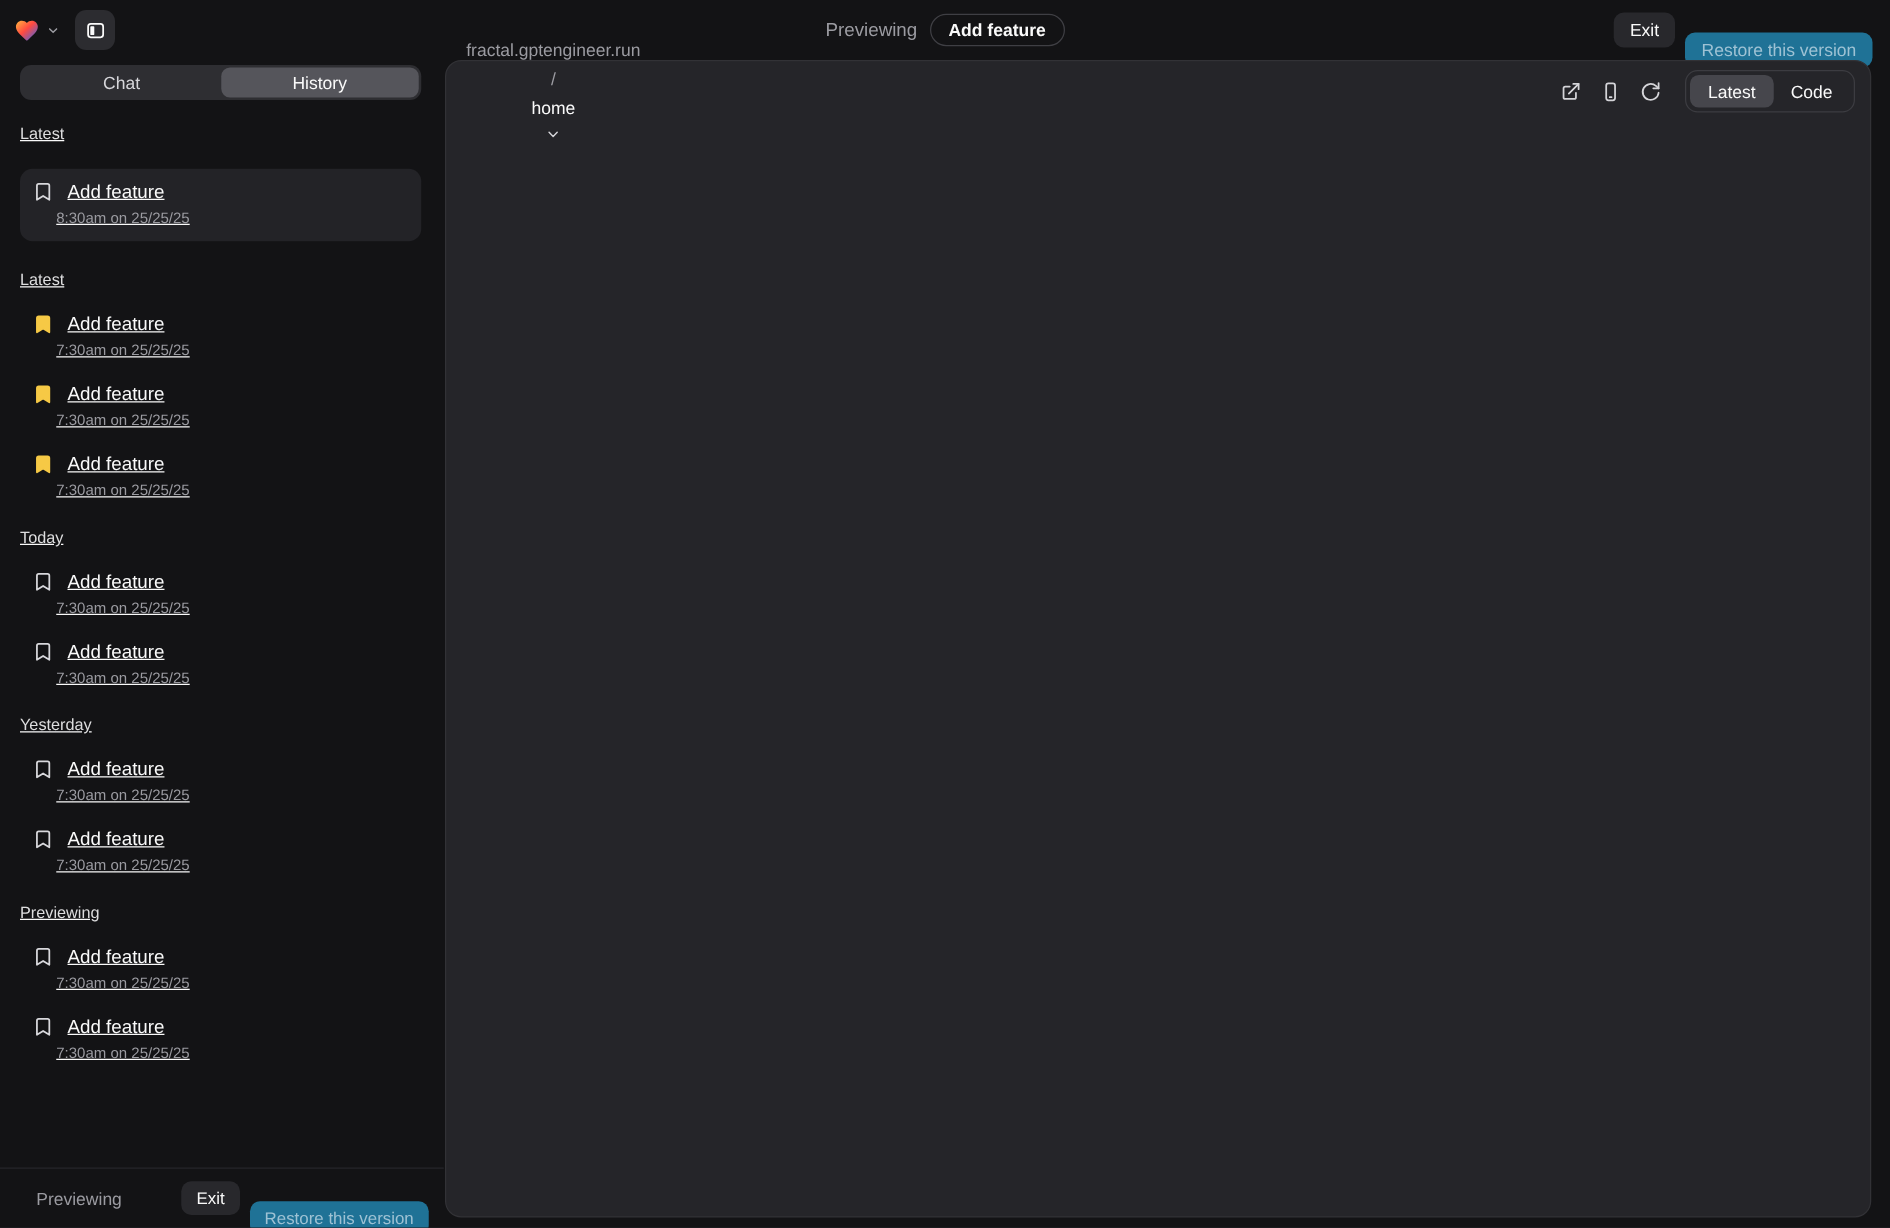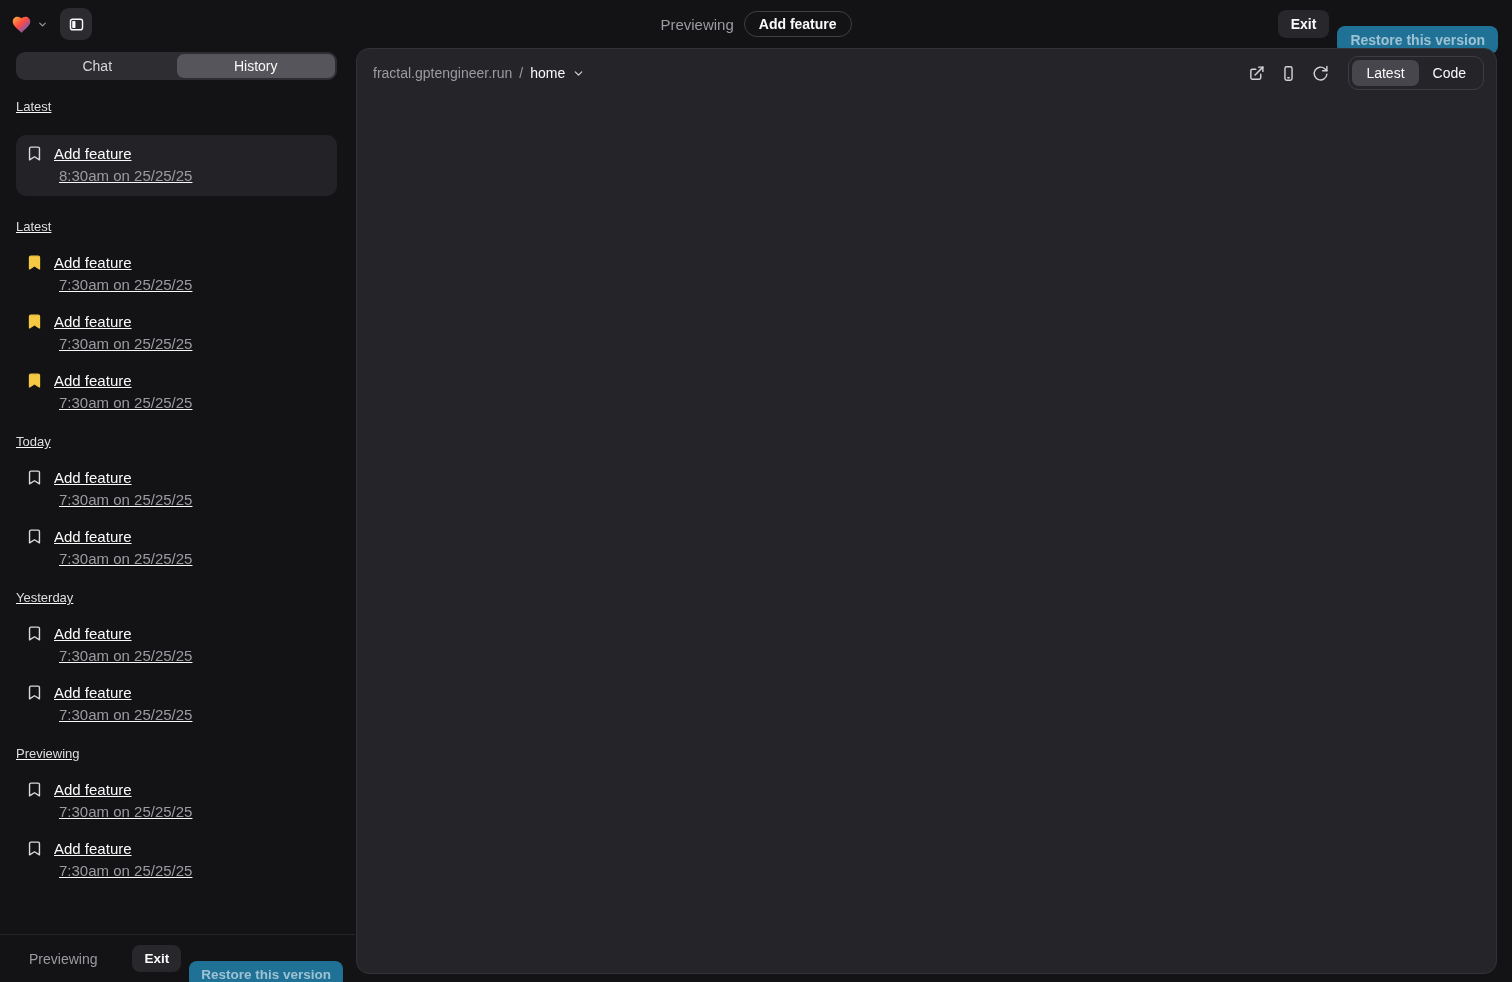--- a/index.html
+++ b/index.html
@@ -43,21 +43,21 @@
     position:absolute;left:0;right:0;top:0;height:48px;
     display:flex;align-items:center;justify-content:center;gap:10px;pointer-events:none;
   }
   .previewing-label{color:var(--muted);font-size:15px;}
   .version-badge{
     border:1px solid #3f3f44;border-radius:999px;padding:4px 14px;
     font-size:14px;font-weight:600;color:var(--text);pointer-events:auto;background:transparent;
   }
   .header-right{margin-left:auto;display:flex;align-items:center;gap:8px;padding-right:14px;}
   .btn{
-    border:none;border-radius:8px;font-size:14px;font-weight:700;cursor:pointer;
+    border:none;border-radius:8px;font-size:14px;font-weight:400;cursor:pointer;
     padding:6px 13px;font-family:inherit;
   }
   .btn-dark{background:var(--btn-bg);color:var(--text);}
   .btn-accent{background:var(--accent);color:var(--accent-text);margin-top:31px;}
 
   
   .sidebar{
     position:absolute;left:0;top:48px;bottom:0;width:355px;
     display:flex;flex-direction:column;
   }
@@ -72,41 +72,41 @@
   .tab.active{background:var(--tab-active);color:var(--text);}
   .history-list{
     flex:1;overflow:hidden;padding:0 18px 0 16px;text-decoration:underline;
   }
   .section-title{font-size:13px;color:#dededf;margin-top:23px;font-weight:400;}
   .section:first-child .section-title{margin-top:19px;}
   .history-item{margin-top:20px;border-radius:10px;padding:0 10px;cursor:pointer;}
   .history-item.highlight{background:var(--card-bg);padding:10px 10px 12px 10px;margin-top:21px;}
   .item-row{display:flex;align-items:center;gap:11px;}
   .item-title{font-size:15px;font-weight:500;color:var(--text);}
-  .item-time{font-size:15px;color:var(--muted);margin-left:33px;margin-top:5px;}
+  .item-time{font-size:12px;color:var(--muted);margin-left:19px;margin-top:5px;}
   .bm{width:17px;height:17px;stroke:#d8d8dc;stroke-width:2;fill:none;flex:0 0 auto;}
   .bm.filled{stroke:var(--bookmark-yellow);fill:var(--bookmark-yellow);}
 
   .sidebar-footer{
     flex:0 0 auto;height:48px;border-top:1px solid #26262a;
     display:flex;align-items:center;padding:0 12px 0 29px;gap:8px;
   }
   .sidebar-footer .previewing-label{font-size:14px;margin-right:auto;}
   .sidebar-footer .btn{padding:6px 12px;font-size:13.5px;}
 
   
   .main-panel{
     position:absolute;left:356px;top:48px;width:1141px;height:926px;
     background:var(--panel-bg);border:1px solid var(--panel-border);border-radius:13px;
     display:flex;flex-direction:column;
   }
   .panel-header{
     height:48px;display:flex;align-items:center;padding:0 12px 0 16px;flex:0 0 auto;
   }
-  .url-group{display:flex;align-items:center;gap:7px;cursor:pointer;}
+  .url-group{display:flex;align-items:center;gap:7px;cursor:pointer;flex-direction:column;}
   .url-host{color:var(--muted);font-size:14px;}
   .url-sep{color:var(--muted);font-size:14px;}
   .url-page{color:var(--text);font-size:14px;font-weight:400;}
   .panel-actions{margin-left:auto;display:flex;align-items:center;gap:4px;}
   .icon-btn{
     width:28px;height:28px;display:flex;align-items:center;justify-content:center;
     background:none;border:none;cursor:pointer;border-radius:6px;
   }
   .icon-btn svg{stroke:#d4d4d8;}
   .seg-control{

